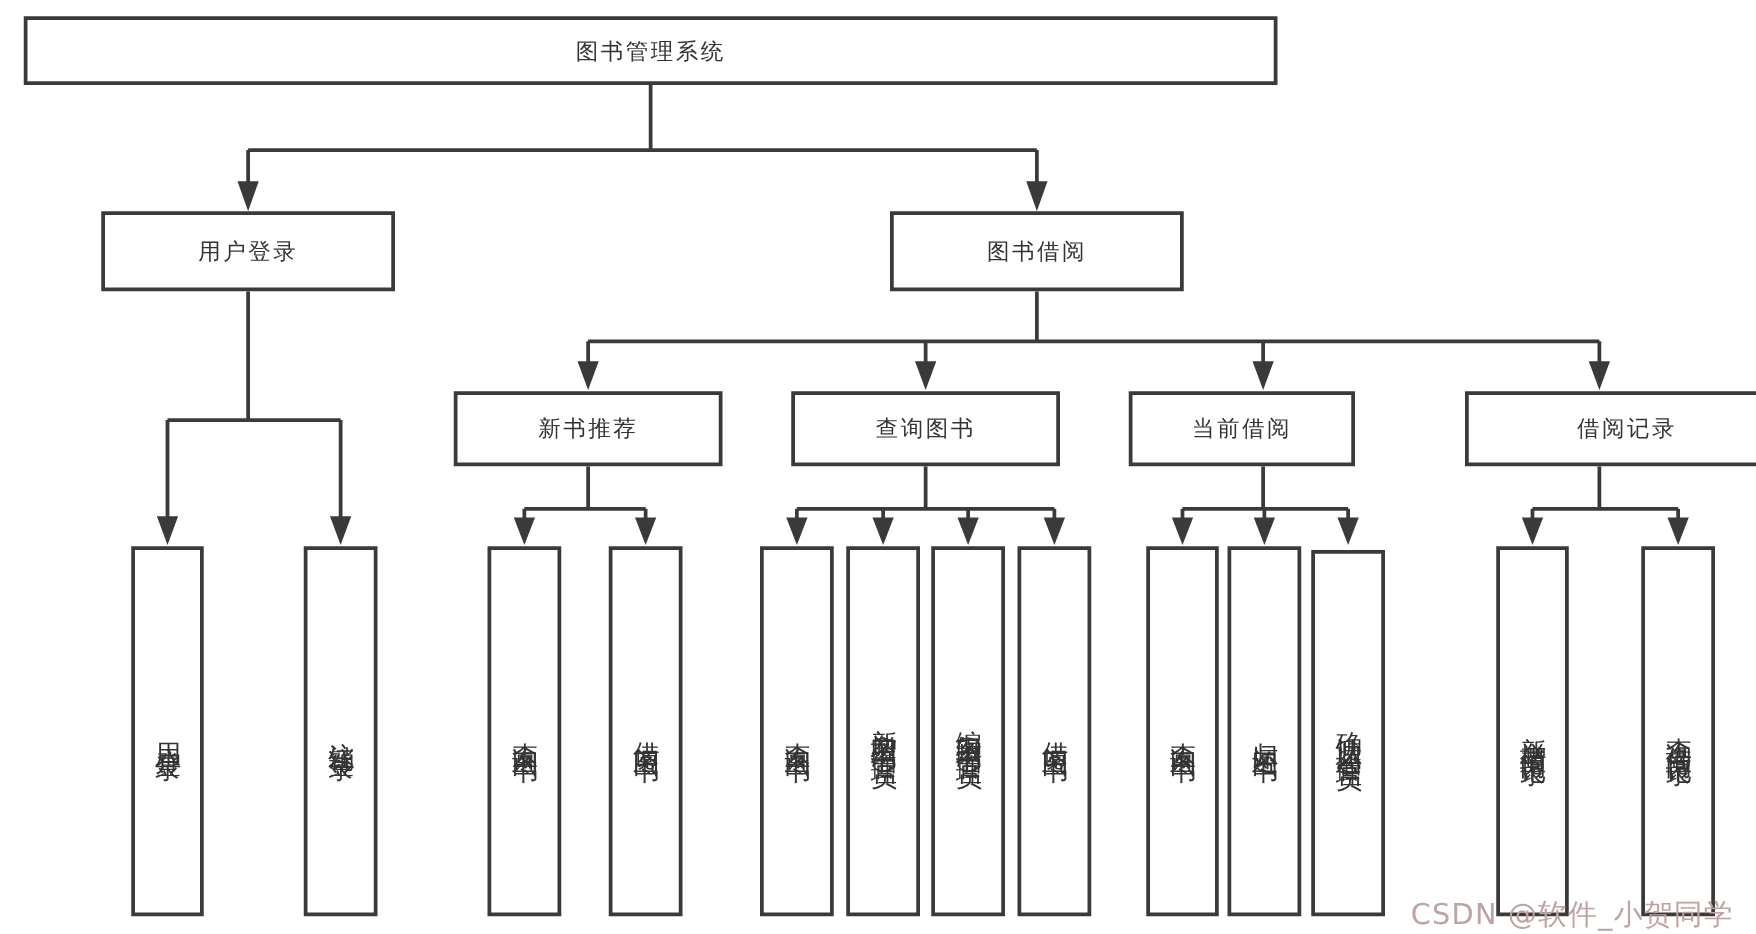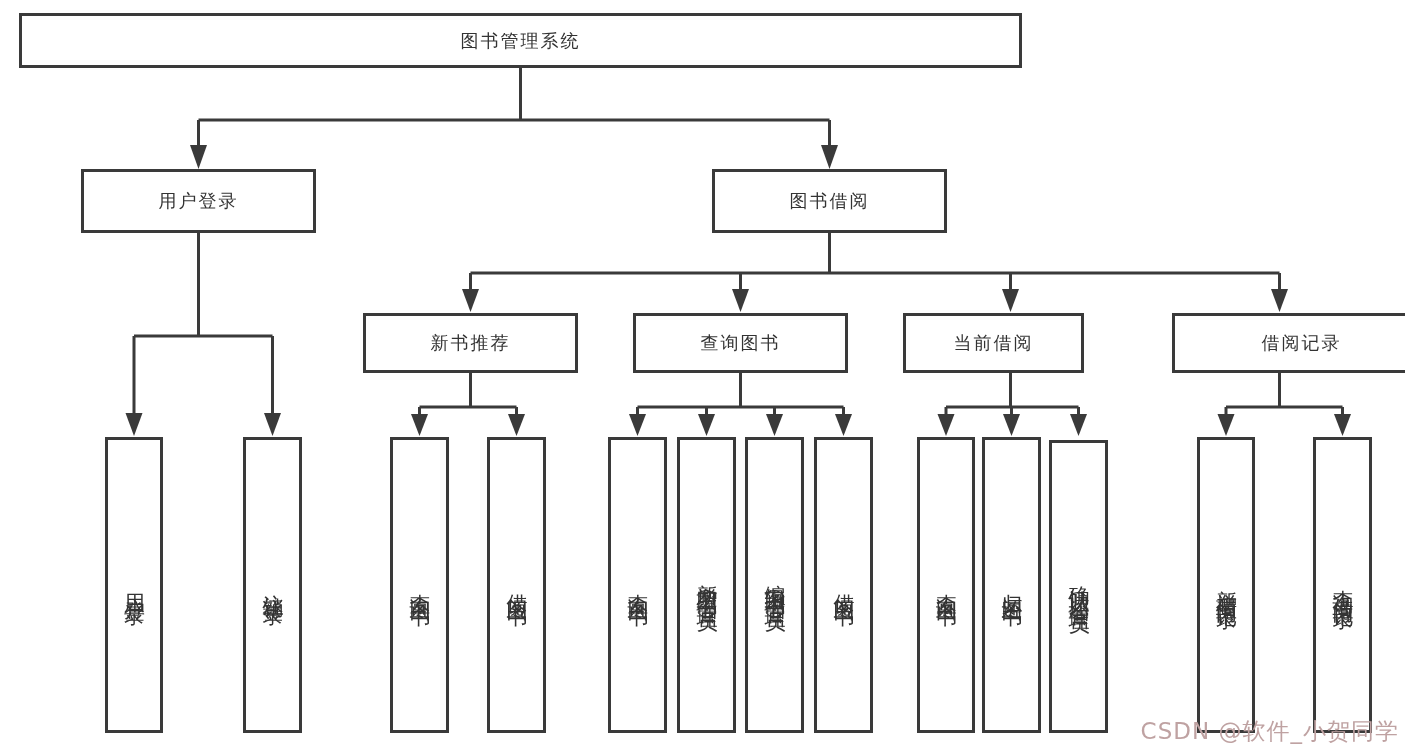--- a/index.html
+++ b/index.html
@@ -32,21 +32,21 @@
     letter-spacing: 2px;
   }
   .box.v {
     font-size: 21px;
     writing-mode: vertical-rl;
     letter-spacing: 4px;
     line-height: 1;
   }
   .watermark {
     position: absolute;
-    right: 6px;
+    right: 18px;
     bottom: 0px;
     font-size: 23px;
     color: #bfa2a2;
     letter-spacing: 1px;
     white-space: nowrap;
     z-index: 5;
   }
 </style>
 </head>
 <body>

